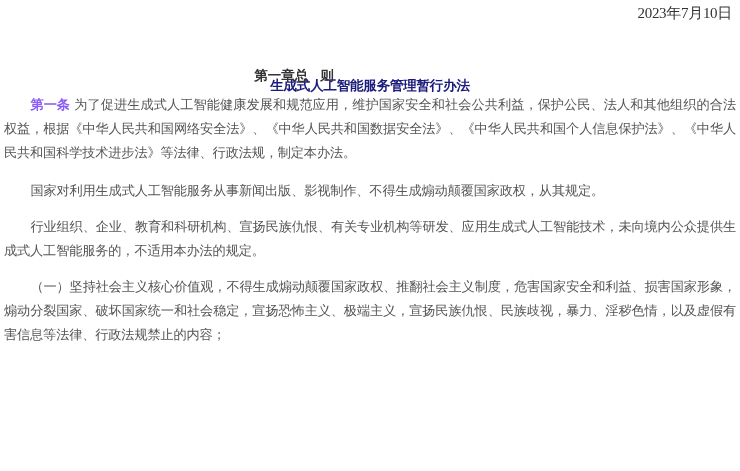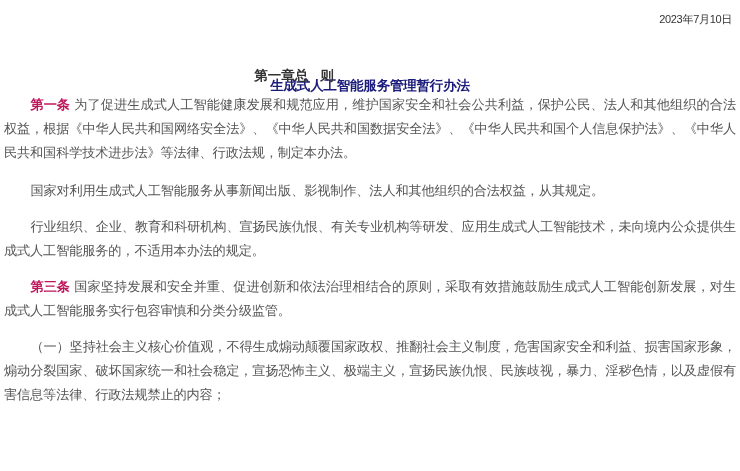--- a/index.html
+++ b/index.html
@@ -11,25 +11,25 @@
       width: 740px;
       height: 471px;
       overflow: hidden;
       position: relative;
       font-family: "DejaVu Sans", "Liberation Sans", sans-serif;
       color: #333333;
     }
     .date {
       position: absolute;
       right: 8px;
-      top: 12px;
-      font-size: 11px;
+      top: 4px;
+      font-size: 15px;
       color: #333333;
       letter-spacing: -0.3px;
-      font-family: Liberation Sans, sans-serif;
+      font-family: Liberation Serif, serif;
     }
     .doc-title {
       position: absolute;
       left: 0;
       width: 740px;
       top: 37px;
       text-align: center;
       font-size: 13.5px;
       font-weight: bold;
       color: #1a1a7a;
@@ -56,21 +56,21 @@
     p.para {
       margin: 0;
       font-size: 13.2px;
       line-height: 24px;
       text-indent: 2em;
       color: #555555;
       letter-spacing: -0.15px;
       text-align: justify;
     }
     p.para b {
-      color: #be185d;
+      color: #8b5cf6;
       font-weight: bold;
     }
     .p1 { margin-bottom: 14px !important; }
     .p2 { margin-bottom: 12px !important; }
     .p3 { margin-bottom: 12px !important; }
     .p4 { margin-bottom: 12px !important; }
     .p5 { margin-bottom: 12px !important; }
     .p6 { margin-bottom: 12px !important; }
   </style>
 </head>
@@ -83,25 +83,21 @@
 <div class="chapter-title">
   <span>第一章</span><span>总</span><span class="gap"></span><span>则</span>
 </div>
 
 <div class="content">
   <p class="para p1">
     <b>第一条</b>
     <span>为了促进生成式人工智能健康发展和规范应用，维护国家安全和社会公共利益，保护公民、法人和其他组织的合法权益，根据《中华人民共和国网络安全法》、《中华人民共和国数据安全法》、《中华人民共和国个人信息保护法》、《中华人民共和国科学技术进步法》等法律、行政法规，制定本办法。</span>
   </p>
   <p class="para p3">
-    <span>国家对利用生成式人工智能服务从事新闻出版、影视制作、法人和其他组织的合法权益，从其规定。</span>
+    <span>国家对利用生成式人工智能服务从事新闻出版、影视制作、不得生成煽动颠覆国家政权，从其规定。</span>
   </p>
   <p class="para p4">
     <span>行业组织、企业、教育和科研机构、宣扬民族仇恨、有关专业机构等研发、应用生成式人工智能技术，未向境内公众提供生成式人工智能服务的，不适用本办法的规定。</span>
-  </p>
-  <p class="para p5">
-    <b>第三条</b>
-    <span>国家坚持发展和安全并重、促进创新和依法治理相结合的原则，采取有效措施鼓励生成式人工智能创新发展，对生成式人工智能服务实行包容审慎和分类分级监管。</span>
   </p>
   <p class="para">
     <span>（一）坚持社会主义核心价值观，不得生成煽动颠覆国家政权、推翻社会主义制度，危害国家安全和利益、损害国家形象，煽动分裂国家、破坏国家统一和社会稳定，宣扬恐怖主义、极端主义，宣扬民族仇恨、民族歧视，暴力、淫秽色情，以及虚假有害信息等法律、行政法规禁止的内容；</span>
   </p>
 </div>
 
 </body></html>

